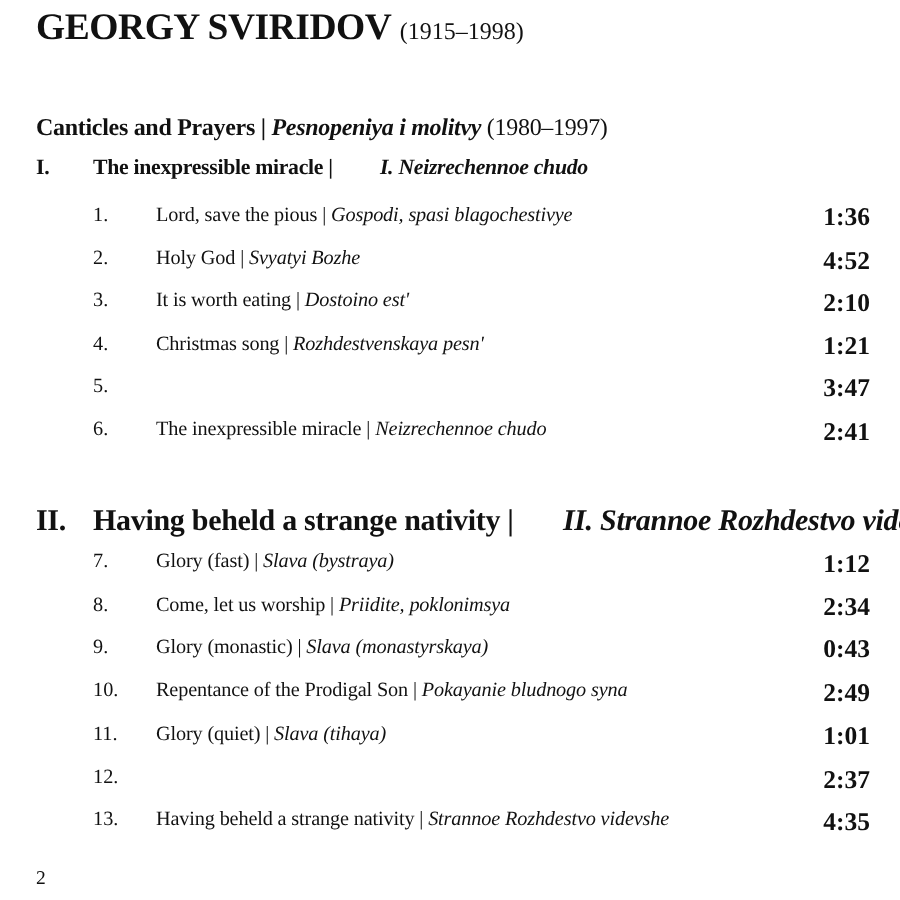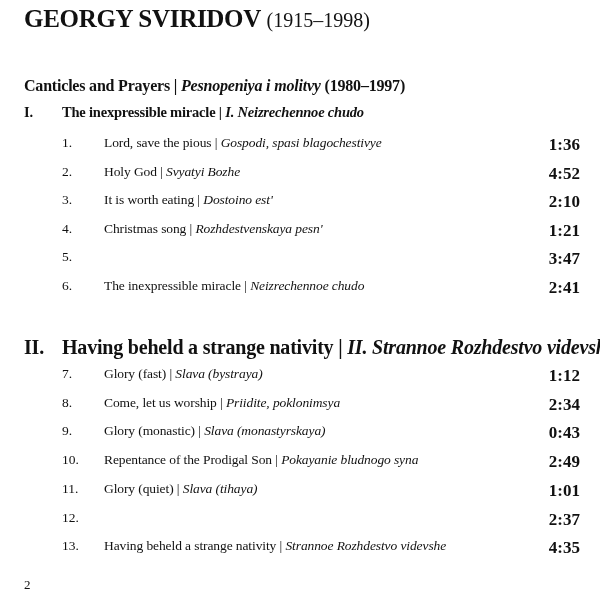--- a/index.html
+++ b/index.html
@@ -2,29 +2,29 @@
 <html><head>
   <meta charset="utf-8">
   <style>
     html, body { margin: 0; padding: 0; background: #ffffff; }
     body {
       width: 600px; height: 600px; position: relative; overflow: hidden;
       font-family: "Liberation Serif", "DejaVu Serif", serif; color: #111;
     }
     .abs { position: absolute; white-space: nowrap; }
     .title { left: 24px; top: 5px; font-size: 25px; font-weight: bold; letter-spacing: -0.3px; }
-    .title .years { font-size: 20px; font-weight: normal; letter-spacing: 0; }
+    .title .years { font-size: 16px; font-weight: normal; letter-spacing: 0; }
     .work { left: 24px; top: 77px; font-size: 16px; font-weight: bold; letter-spacing: -0.2px; }
     .work .it { font-style: italic; margin-top: 32px; }
-    .work .yrs { font-weight: bold; }
+    .work .yrs { font-weight: normal; }
     .section { left: 24px; font-size: 14.5px; font-weight: bold; letter-spacing: -0.2px; }
     .section.big { font-size: 20px; }
     .section .num { position: absolute; left: 0; }
     .section .txt { position: absolute; left: 38px; }
-    .section .it { font-style: italic; }
+    .section .it { font-style: italic; margin-left: 28px; }
     .track { left: 0; width: 600px; height: 22px; font-size: 13.5px; }
     .track .tnum { position: absolute; left: 62px; }
     .track .ttitle { position: absolute; left: 104px; letter-spacing: -0.1px; }
     .track .ttitle .it { font-style: italic; }
     .track .tdur { position: absolute; right: 20px; font-weight: bold; font-size: 17px; }
     .pagenum { left: 24px; top: 577px; font-size: 13px; }
   </style>
 </head>
 <body>
 

